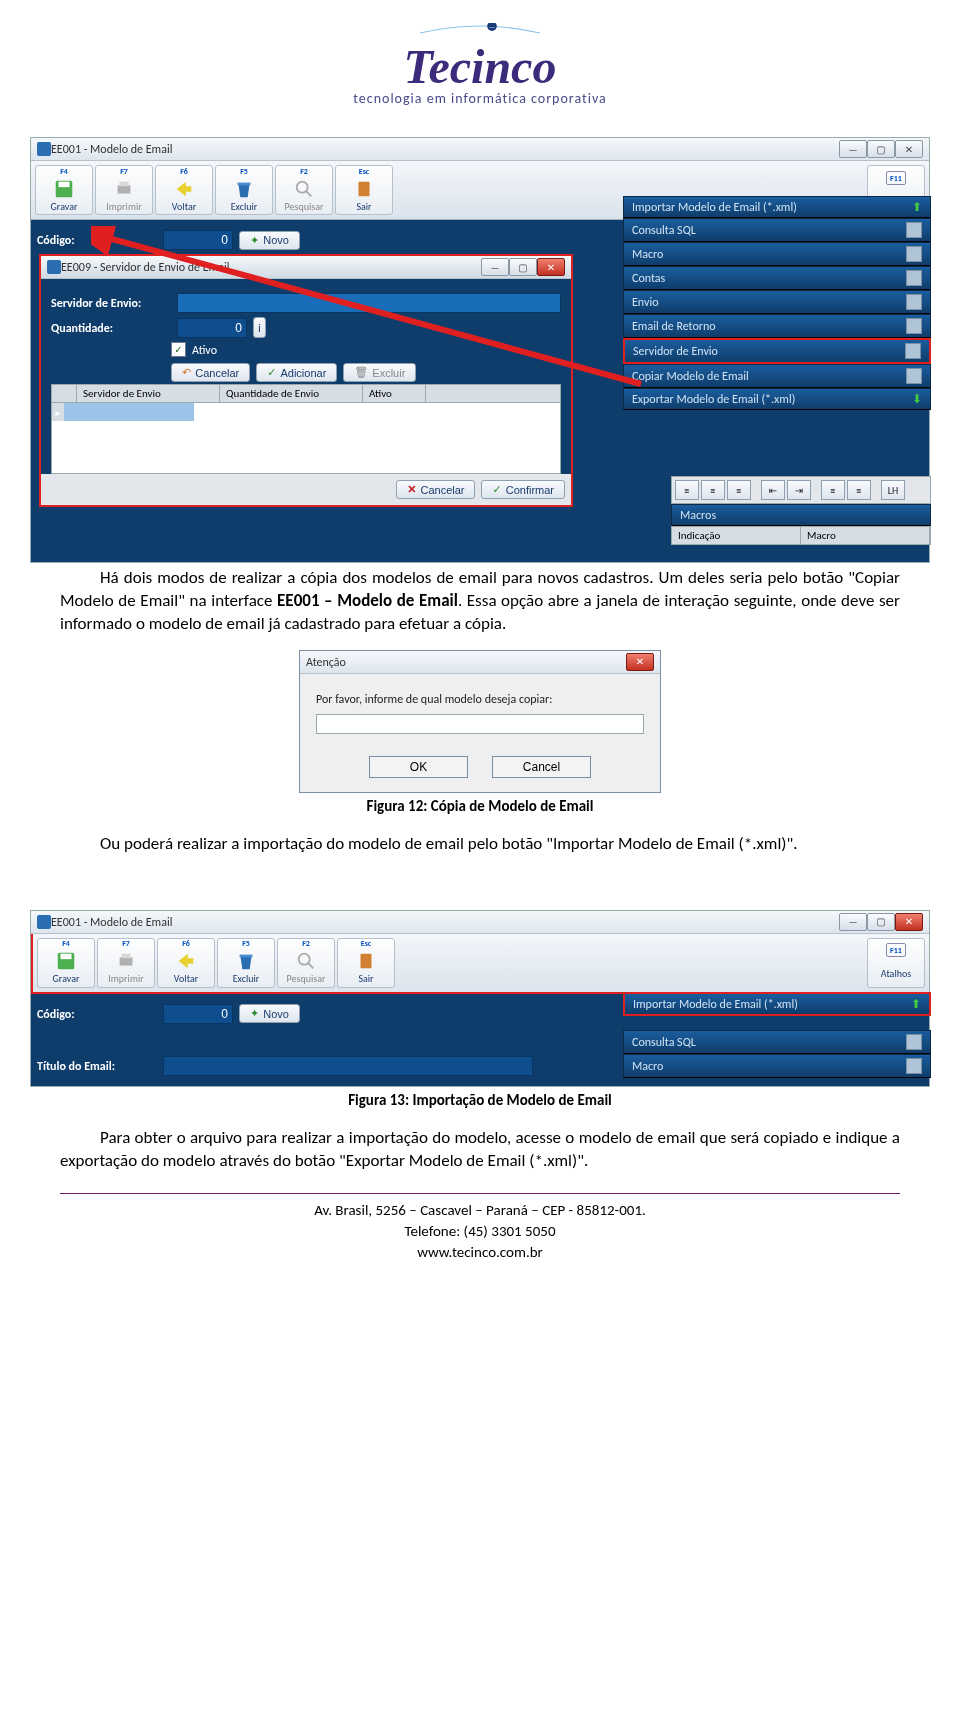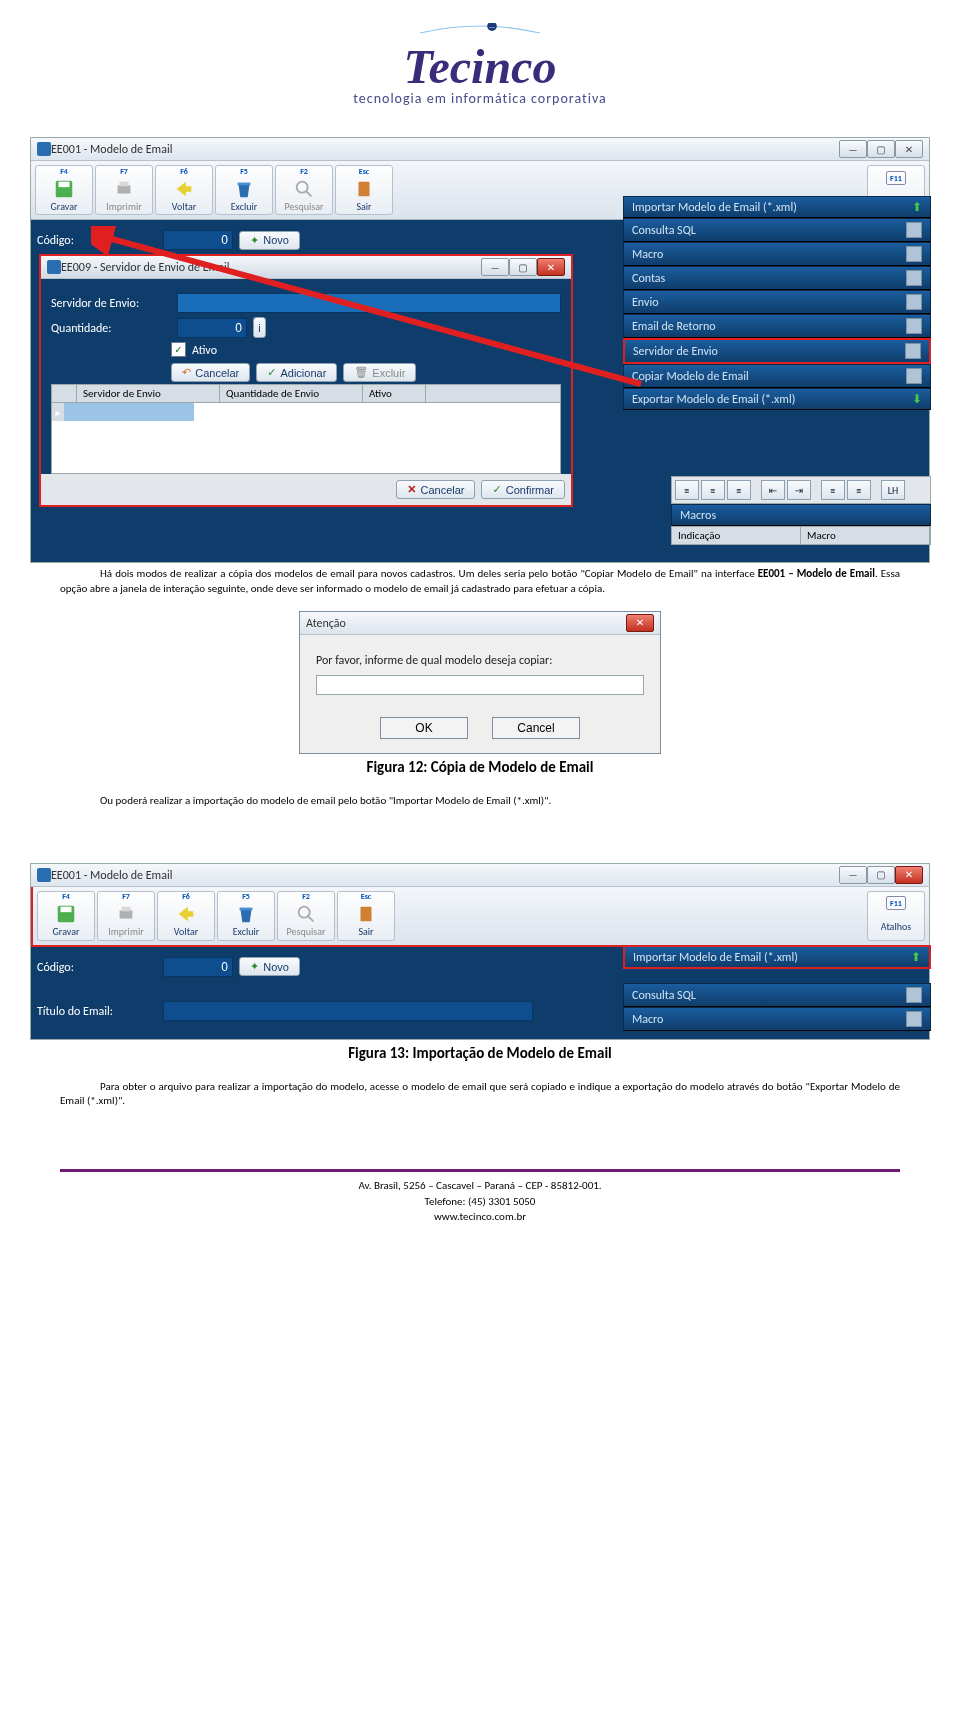--- a/index.html
+++ b/index.html
@@ -4,39 +4,39 @@
 <style>
 body{margin:0;font-family:Calibri,Arial,sans-serif;background:#fff;color:#000;width:960px}
 .page{padding:0 60px 40px}
 .logo-wrap{text-align:center;padding:20px 0 30px}
 .logo{display:inline-block}
 .logo-main{font-size:48px;font-weight:bold;font-style:italic;color:#3b2b7a;font-family:Georgia,serif}
 .logo-sub{color:#4a4a8a;font-size:14px;letter-spacing:1px;margin-top:-4px}
 .logo-swoosh{width:340px;height:12px;margin:0 auto}
 .caption{text-align:center;font-weight:bold;font-size:15px;margin:4px 0 18px}
 .section-title{color:#1f6fb0;font-family:Cambria,Georgia,serif;font-size:20px;margin:6px 0 4px}
-.body-text{font-size:11px;line-height:1.35;text-align:justify;margin:0 0 14px}
+.body-text{font-size:17px;line-height:1.35;text-align:justify;margin:0 0 14px}
 .indent{text-indent:40px}
 
 .win{background:#dfe7ef;border:1px solid #9aa;box-shadow:inset 0 0 0 1px #fff}
 .titlebar{display:flex;align-items:center;padding:2px 6px;background:linear-gradient(#f5f8fb,#dde5ee);border-bottom:1px solid #b8c0c8;font-size:12px;color:#333}
 .titlebar .spacer{flex:1}
 .win-btn{width:26px;height:16px;border:1px solid #8a98a6;border-radius:2px;background:linear-gradient(#f9fbfd,#d7dfe8);display:inline-flex;align-items:center;justify-content:center;font-size:10px;color:#445}
 .win-btn.red{background:linear-gradient(#f08070,#c33020);color:#fff;border-color:#7a1a10}
 
 .toolbar{display:flex;gap:2px;padding:4px;background:linear-gradient(#f3f6fa,#dbe3ec);border-bottom:1px solid #a4b0bc}
 .tool{width:56px;height:48px;border:1px solid #b6c0ca;border-radius:3px;background:linear-gradient(#fefefe,#e9eef4);display:flex;flex-direction:column;align-items:center;justify-content:center;font-size:10px;color:#1a3b6d}
 .tool .hk{position:relative;top:-2px;font-size:8px;font-weight:bold;color:#0050c0}
 .tool .ico{width:24px;height:22px}
 .tool.disabled{color:#888}
 .tool.right{margin-left:auto}
 
 .blue-area{background:#0f3d6b;color:#fff;padding:6px;position:relative}
 .row{display:flex;align-items:center;gap:6px;margin:4px 0;font-size:12px}
-.row label{width:120px;font-weight:normal}
+.row label{width:120px;font-weight:bold}
 .inp{background:#0e4e8e;border:1px solid #0a3560;height:18px;flex:1;color:#fff;padding:0 4px;font-size:12px}
 .inp.short{width:60px;flex:none;text-align:right}
 .mini-btn{background:linear-gradient(#f9fbfd,#dde5ee);border:1px solid #8fa0b0;border-radius:3px;color:#1a3b6d;font-size:11px;padding:2px 10px;display:inline-flex;align-items:center;gap:4px}
 .chk{width:13px;height:13px;background:#fff;border:1px solid #6b7b8b;display:inline-flex;align-items:center;justify-content:center;font-size:10px;color:#1a6b1a}
 
 .side-panel{position:absolute;right:-2px;top:-24px;width:308px}
 .side-item{background:linear-gradient(#1a5d9e,#0f3d6b);border:1px solid #0a2a48;border-bottom:1px solid #000;color:#cfe2f3;font-size:12px;padding:3px 8px;display:flex;align-items:center;justify-content:space-between}
 .side-item.highlight{border:2px solid #e02020}
 .side-ico{width:14px;height:14px;background:#b0c4d8;border:1px solid #7a8fa4}
 
@@ -48,23 +48,23 @@
 .table-head{display:flex;background:#d6dde5;border:1px solid #9aa;font-size:11px;color:#000}
 .table-head div{padding:2px 6px;border-right:1px solid #9aa}
 .table-body{height:70px;background:#fff;border:1px solid #9aa;border-top:none;position:relative}
 .row-marker{position:absolute;left:0;top:0;width:12px;height:18px;background:#d6dde5;border-right:1px solid #9aa;display:flex;align-items:center;justify-content:center;font-size:10px}
 .fmt-btn{width:22px;height:18px;background:linear-gradient(#f9fbfd,#dde5ee);border:1px solid #8fa0b0;font-size:10px;display:inline-flex;align-items:center;justify-content:center;color:#223}
 
 .alert{width:360px;margin:0 auto;border:1px solid #7a8fa4;background:#efefef}
 .alert-body{padding:18px 16px 12px;font-size:12px;color:#222}
 .alert-input{width:100%;height:20px;border:1px solid #9aa;margin-top:8px;box-sizing:border-box}
 .alert-btns{display:flex;justify-content:center;gap:24px;padding:10px 0 14px}
-.alert-btn{width:88px;height:22px;border:1px solid #7a8fa4;background:#f3f3f3;font-size:12px}
-
-.foot{text-align:center;font-size:11px;border-top:3px solid #701a75;margin-top:60px;padding-top:6px;line-height:1.4}
+.alert-btn{width:99px;height:22px;border:1px solid #7a8fa4;background:#f3f3f3;font-size:12px}
+
+.foot{text-align:center;font-size:15px;border-top:1px solid #701a75;margin-top:20px;padding-top:6px;line-height:1.4}
 .arrow{position:absolute;pointer-events:none}
 </style>
 </head>
 <body>
 
 <div class="logo-wrap">
   <div class="logo">
     <svg class="logo-swoosh" viewBox="0 0 340 30">
       <path d="M20 25 Q170 -10 320 25" stroke="#8fc4e8" stroke-width="3" fill="none"></path>
       <circle cx="200" cy="8" r="12" fill="#1a3b7a"></circle>
@@ -371,21 +371,21 @@
   </div>
   <div class="blue-area" style="min-height:80px">
     <div class="row">
       <label>Código:</label>
       <input class="inp short" value="0" style="">
       <button class="mini-btn">
             <span style="color:#2a8a2a">✦</span>
             <span>Novo</span>
           </button>
     </div>
-    <div class="row" style="margin-top:24px">
+    <div class="row" style="margin-top:32px">
       <label>Título do Email:</label>
       <input class="inp" style="width: 360px; flex: 0 0 auto;">
     </div>
     <div class="side-panel" style="top:-2px">
       <div class="side-item highlight">
             <span>Importar Modelo de Email (*.xml)</span>
             <span style="color:#4c4">⬆</span>
           </div>
       <div style="height:14px"></div>
       <div class="side-item">

